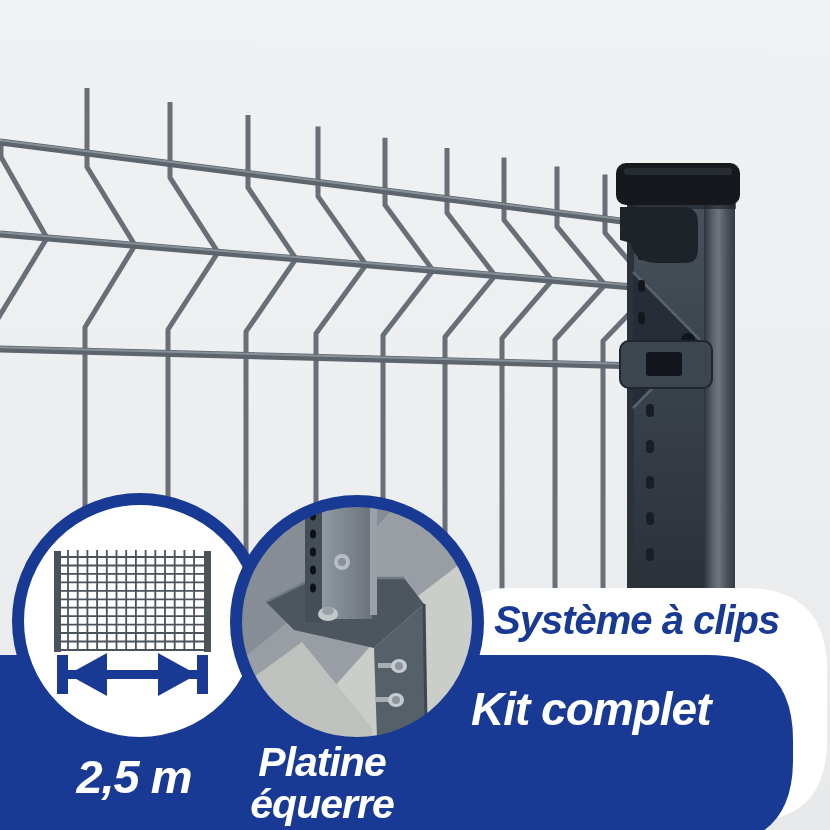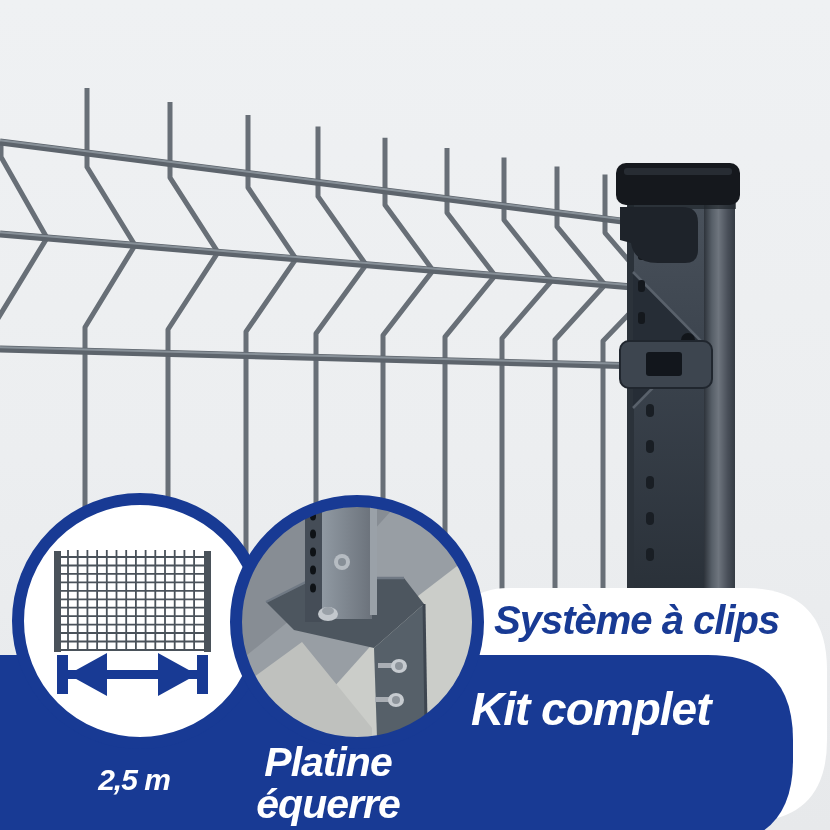--- a/index.html
+++ b/index.html
@@ -3,22 +3,22 @@
 <meta charset="utf-8">
 <style>
   html,body{margin:0;padding:0;background:#dfe1e4;}
   #stage{position:relative;width:830px;height:830px;overflow:hidden;
          background:linear-gradient(180deg,#eff1f3 0%,#ecEEf0 55%,#e7e9eb 100%);
          font-family:"Liberation Sans","DejaVu Sans",sans-serif;}
   svg{position:absolute;left:0;top:0;}
   .lbl{position:absolute;margin:0;font-family:"Liberation Sans","DejaVu Sans",sans-serif;
        font-weight:bold;font-style:italic;line-height:1.03;color:#fff;
        letter-spacing:-1px;white-space:pre-line;}
-  #lbl-width {left:27px; top:753px; width:214px; text-align:center; font-size:30px;margin-top:12px;}
-  #lbl-plate {left:232px;top:741px; width:192px; text-align:center; font-size:41px;}
+  #lbl-width {left:27px; top:753px; width:214px; text-align:center; font-size:47px;}
+  #lbl-plate {left:226px;top:741px; width:192px; text-align:center; font-size:41px;}
   #lbl-system{left:494px;top:600px; font-size:40px; color:var(--accent,#183a94);}
   #lbl-kit   {left:471px;top:686px; font-size:46px;}
   #lbl-range {left:471px;top:755px; font-size:46px;}
 </style>
 </head>
 <body>
 
 <div id="stage">
 
 <svg width="830" height="830" viewBox="0 0 830 830">

